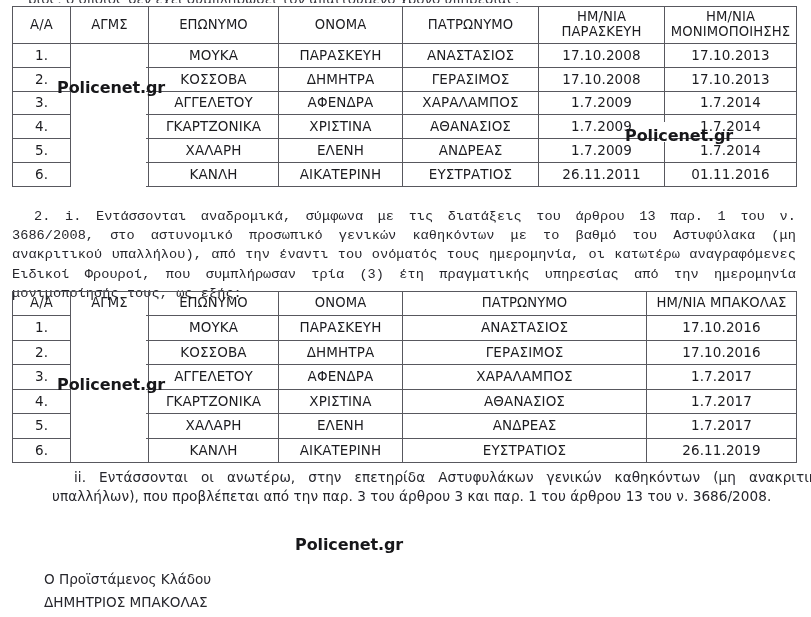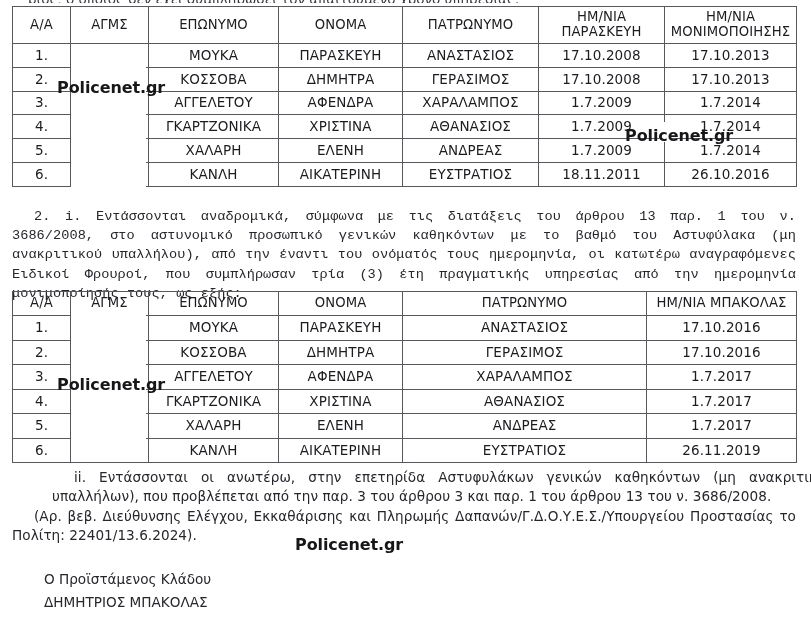--- a/index.html
+++ b/index.html
@@ -225,22 +225,22 @@
           <td>ΑΝΔΡΕΑΣ</td>
           <td>1.7.2009</td>
           <td>1.7.2014</td>
         </tr>
         <tr>
           <td>6.</td>
           <td class="agms-cell"></td>
           <td>ΚΑΝΛΗ</td>
           <td>ΑΙΚΑΤΕΡΙΝΗ</td>
           <td>ΕΥΣΤΡΑΤΙΟΣ</td>
-          <td>18.11.2011</td>
-          <td>26.10.2016</td>
+          <td>26.11.2011</td>
+          <td>01.11.2016</td>
         </tr>
       </tbody>
   </table>
 
   <div class="knockout" style="left:71px; top:63px; width:75px; height:48px;"></div>
   <div class="knockout" style="left:71px; top:111px; width:75px; height:85px;"></div>
   <div class="knockout" style="left:659px; top:122px; width:12px; height:20px;"></div>
 
   <div class="watermark" style="left:57px; top:78px;">Policenet.gr</div>
   <div class="watermark" style="left:625px; top:126px;">Policenet.gr</div>
@@ -322,22 +322,19 @@
 
   <div class="knockout" style="left:71px; top:315px; width:75px; height:58px;"></div>
   <div class="knockout" style="left:71px; top:373px; width:75px; height:84px;"></div>
 
   <div class="watermark" style="left:57px; top:375px;">Policenet.gr</div>
 
   <div class="para" id="para-ii">
     <span class="indent"></span><span>ii. Εντάσσονται οι ανωτέρω, στην επετηρίδα Αστυφυλάκων γενικών καθηκόντων (μη ανακριτικών υπαλλήλων), που προβλέπεται από την παρ. 3 του άρθρου 3 και παρ. 1 του άρθρου 13 του ν.  3686/2008.</span>
   </div>
 
-  <div class="para" id="para-ar">
-    <span class="indent"></span><span>(Αρ. βεβ. Διεύθυνσης Ελέγχου, Εκκαθάρισης και Πληρωμής Δαπανών/Γ.Δ.Ο.Υ.Ε.Σ./Υπουργείου Προστασίας το Πολίτη: 22401/13.6.2024).</span>
-  </div>
 
   <div class="watermark" style="left:295px; top:535px;">Policenet.gr</div>
 
   <div class="signature" id="sig-title">Ο Προϊστάμενος Κλάδου</div>
   <div class="signature" id="sig-name">ΔΗΜΗΤΡΙΟΣ ΜΠΑΚΟΛΑΣ</div>
 
 </div>
 
 </body></html>

